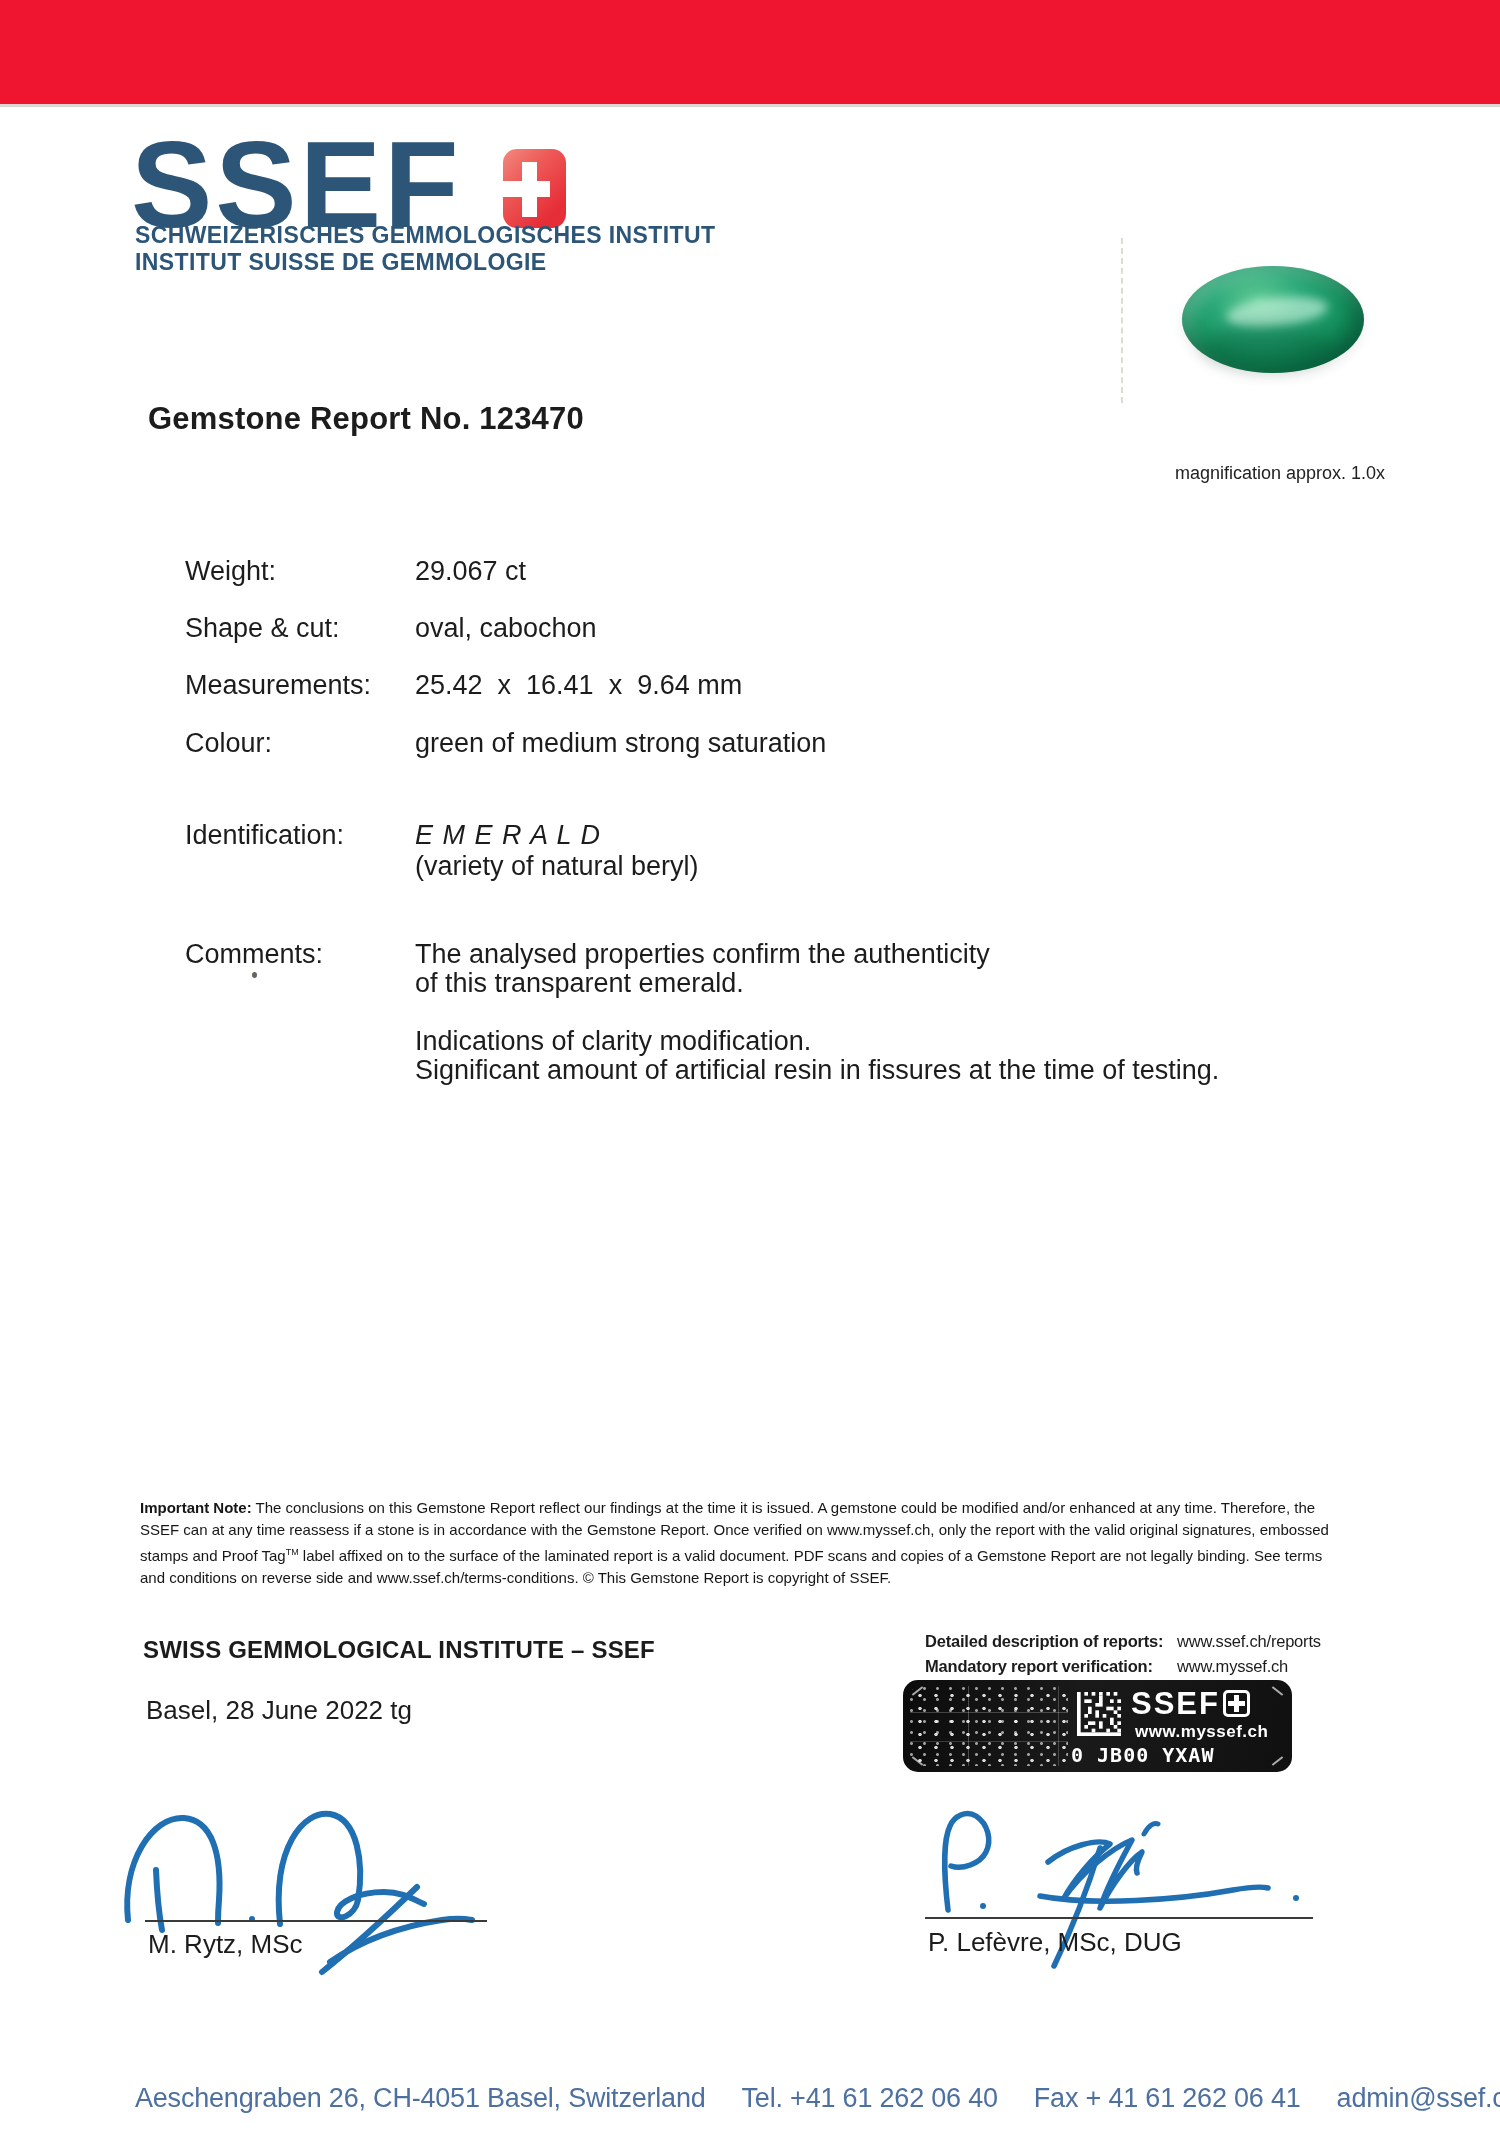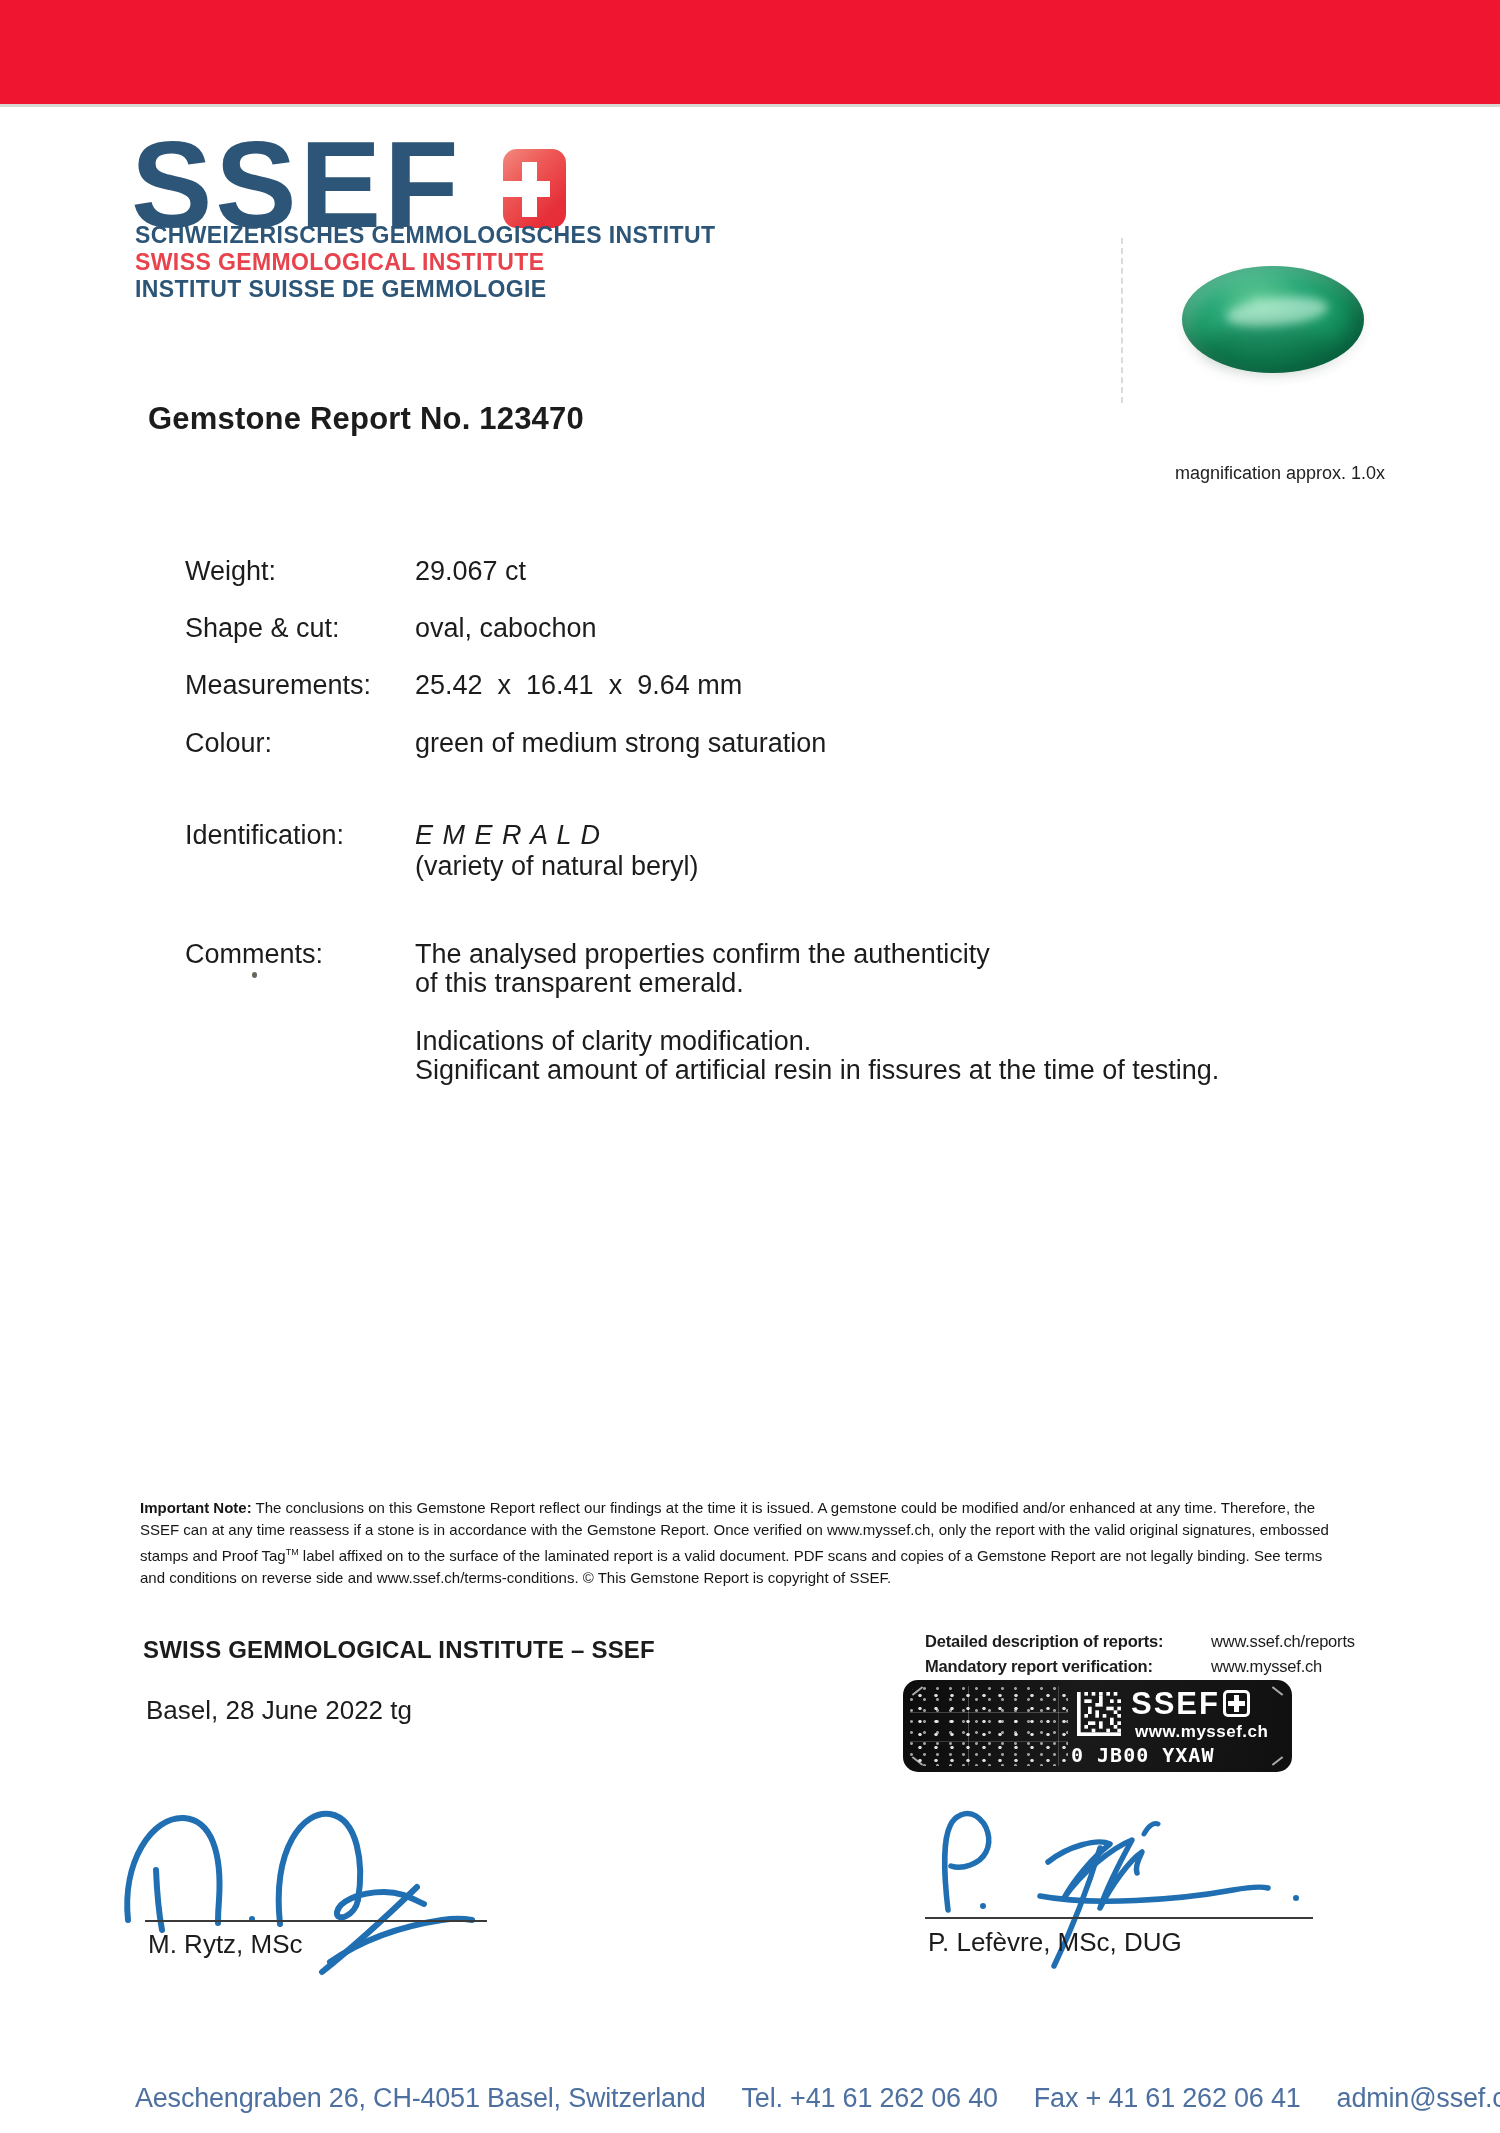--- a/index.html
+++ b/index.html
@@ -45,21 +45,21 @@
   .note .ln{white-space:nowrap;}
   .note b{font-weight:bold;}
   .note sup{font-size:9px;vertical-align:super;}
 
   .institute{left:143px;top:1636px;font-size:24px;font-weight:bold;letter-spacing:.2px;}
   .date-line{left:146px;top:1695px;font-size:26px;}
 
   .links{left:925px;top:1629px;font-size:16.5px;line-height:25px;letter-spacing:-.2px;}
   .links .lrow{display:flex;}
   .links .llabel{font-weight:bold;width:252px;white-space:nowrap;}
-  .links .lvalue{white-space:nowrap;margin-left:34px;}
+  .links .lvalue{white-space:nowrap;}
 
   .tag{left:903px;top:1680px;width:389px;height:92px;border-radius:15px;
     background:linear-gradient(100deg,#0c0c0c 0%,#1a1a1a 45%,#101010 100%);color:#fff;}
   .tag .speckle{position:absolute;left:7px;top:6px;width:158px;height:80px;border-radius:10px;overflow:hidden;
     background-image:
       linear-gradient(rgba(255,255,255,.22),rgba(255,255,255,.22)),
       linear-gradient(rgba(255,255,255,.18),rgba(255,255,255,.18)),
       linear-gradient(90deg,rgba(255,255,255,.25),rgba(255,255,255,.25)),
       linear-gradient(90deg,rgba(255,255,255,.2),rgba(255,255,255,.2)),
       radial-gradient(circle, rgba(255,255,255,.85) 0 1.4px, transparent 2px),
@@ -94,21 +94,20 @@
 
   <div class="abs red-bar"></div>
 
   <div class="abs logo-text">SSEF</div>
   <div class="abs cross-icon">
       <span class="v"></span>
       <span class="h"></span>
     </div>
   <div class="abs subs">
     <div class="sub-navy">SCHWEIZERISCHES GEMMOLOGISCHES INSTITUT</div>
-    <div class="sub-red">SWISS GEMMOLOGICAL INSTITUTE</div>
     <div class="sub-navy">INSTITUT SUISSE DE GEMMOLOGIE</div>
   </div>
 
   <div class="abs artifact"></div>
   <div class="abs gem"></div>
   <div class="abs caption">magnification approx. 1.0x</div>
 
   <div class="abs title">Gemstone Report No. 123470</div>
 
   <div class="abs row-label nowrap" style="top:556px">Weight:</div>

